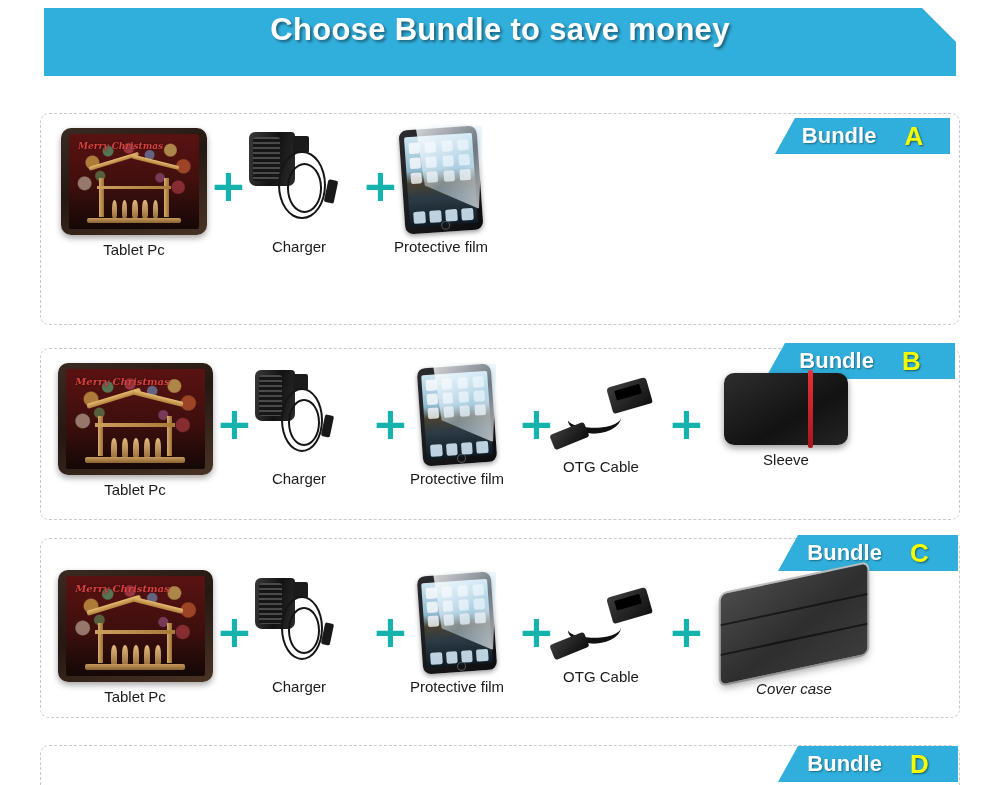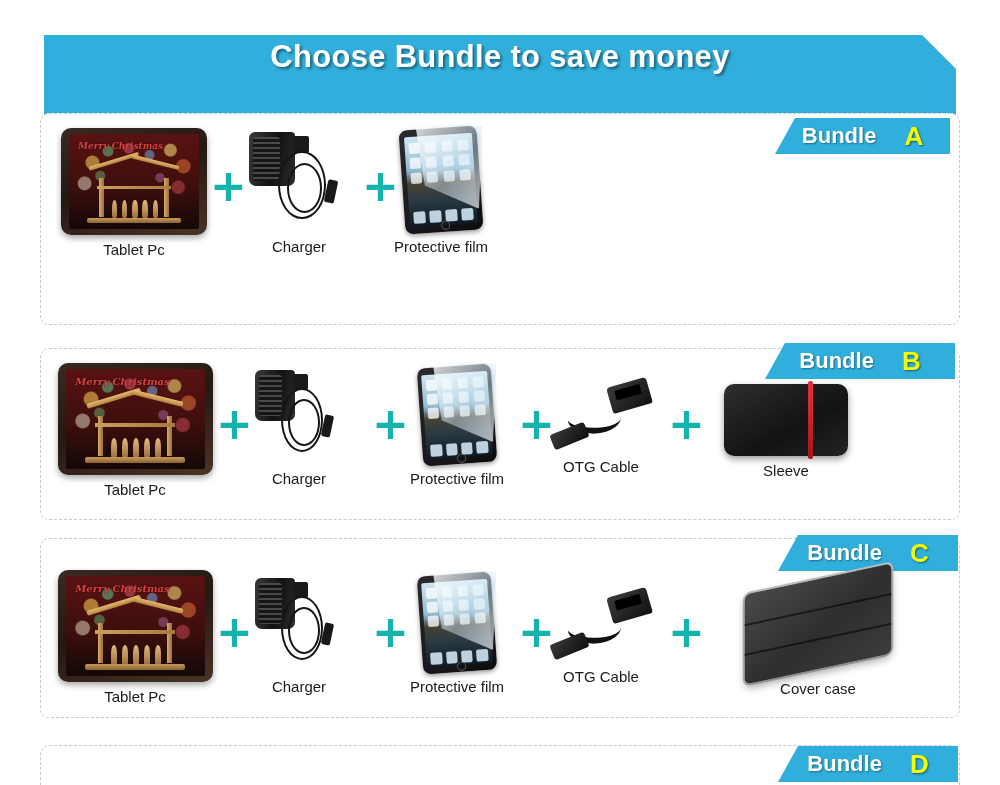--- a/index.html
+++ b/index.html
@@ -12,23 +12,23 @@
     height: 785px;
     position: relative;
     overflow: hidden;
     font-family: "Liberation Sans", sans-serif;
   }
 
   
   .banner-wrap {
     position: absolute;
     left: 44px;
-    top: 35px;
+    top: 8px;
     width: 912px;
-    height: 94px;
+    height: 68px;
   }
   .banner {
     position: absolute;
     inset: 0;
     background: #31afdc;
     box-shadow: 2px 5px 7px rgba(0,0,0,0.28);
     -webkit-clip-path: polygon(0 0, 100% 0, 100% 100%, 0 100%);
     clip-path: polygon(0 0, 100% 0, 100% 100%, 0 100%);
   }
   .banner-fold {
@@ -594,21 +594,21 @@
   <div class="item-art otg" style="width:102px;height:74px;">
     <div class="otg-usb"></div>
     <div class="otg-wire"></div>
     <div class="otg-micro"></div>
   </div>
   <div class="item-label">OTG Cable</div>
 </div>
 
 <span class="plus" style="left:668px; top:402px;">+</span>
 
-<div class="item" style="left:710px; top:384px; width:152px;">
+<div class="item" style="left:710px; top:373px; width:152px;">
   <div class="item-art sleeve" style="width:124px;height:72px;">
     <div class="sleeve-strap"></div>
   </div>
   <div class="item-label">Sleeve</div>
 </div>
 
 <div class="item" style="left:55px; top:570px; width:160px;">
   <div class="item-art tablet" style="width:155px;height:112px;">
     <div class="tablet-screen">
       <div class="xmas-text" style="font-size:10px;">Merry Christmas</div>
@@ -682,21 +682,21 @@
   <div class="item-art otg" style="width:102px;height:74px;">
     <div class="otg-usb"></div>
     <div class="otg-wire"></div>
     <div class="otg-micro"></div>
   </div>
   <div class="item-label">OTG Cable</div>
 </div>
 
 <span class="plus" style="left:668px; top:610px;">+</span>
 
-<div class="item" style="left:740px; top:580px; width:156px;">
+<div class="item" style="left:716px; top:580px; width:156px;font-style:italic;">
   <div class="item-art cover" style="width:150px;height:88px;">
     <div class="cover-body">
       <div class="cover-fold" style="top:33%;"></div>
       <div class="cover-fold" style="top:66%;"></div>
     </div>
   </div>
   <div class="item-label" style="margin-top:12px;">Cover case</div>
 </div>
 
 </body></html>

